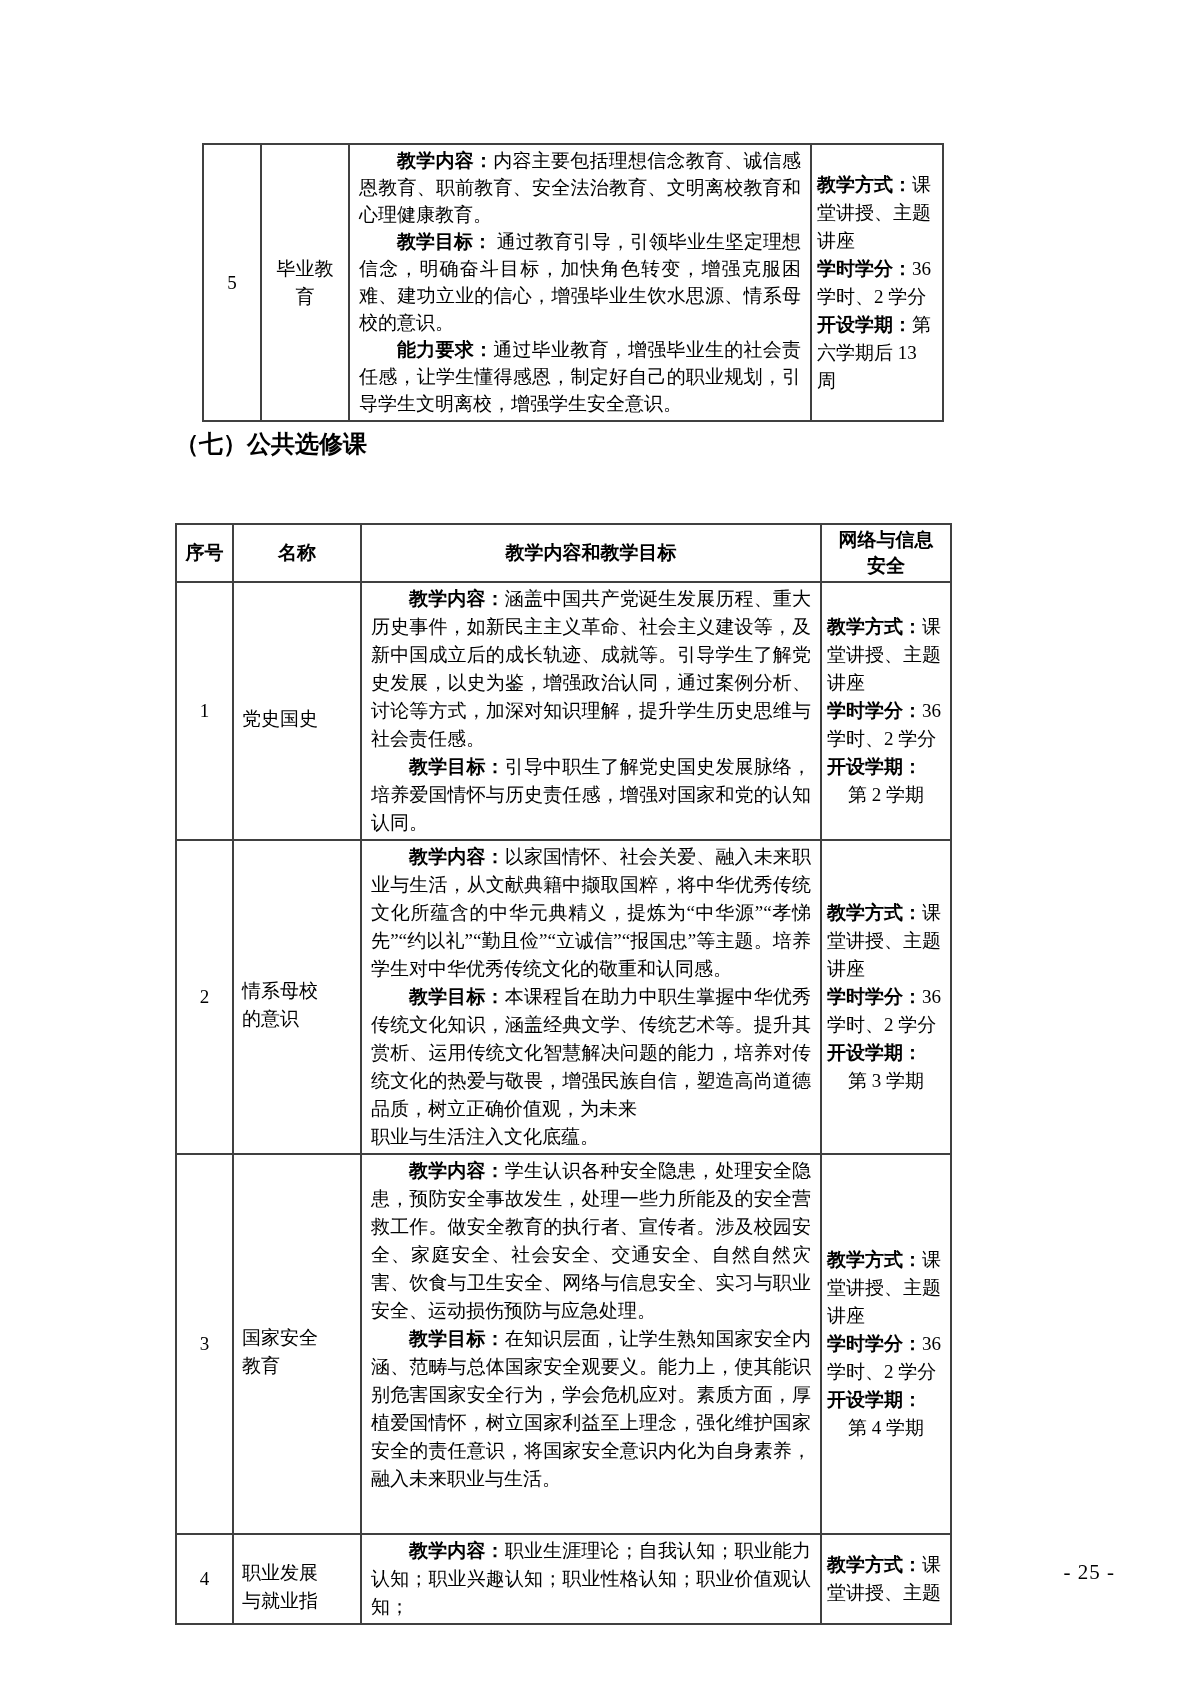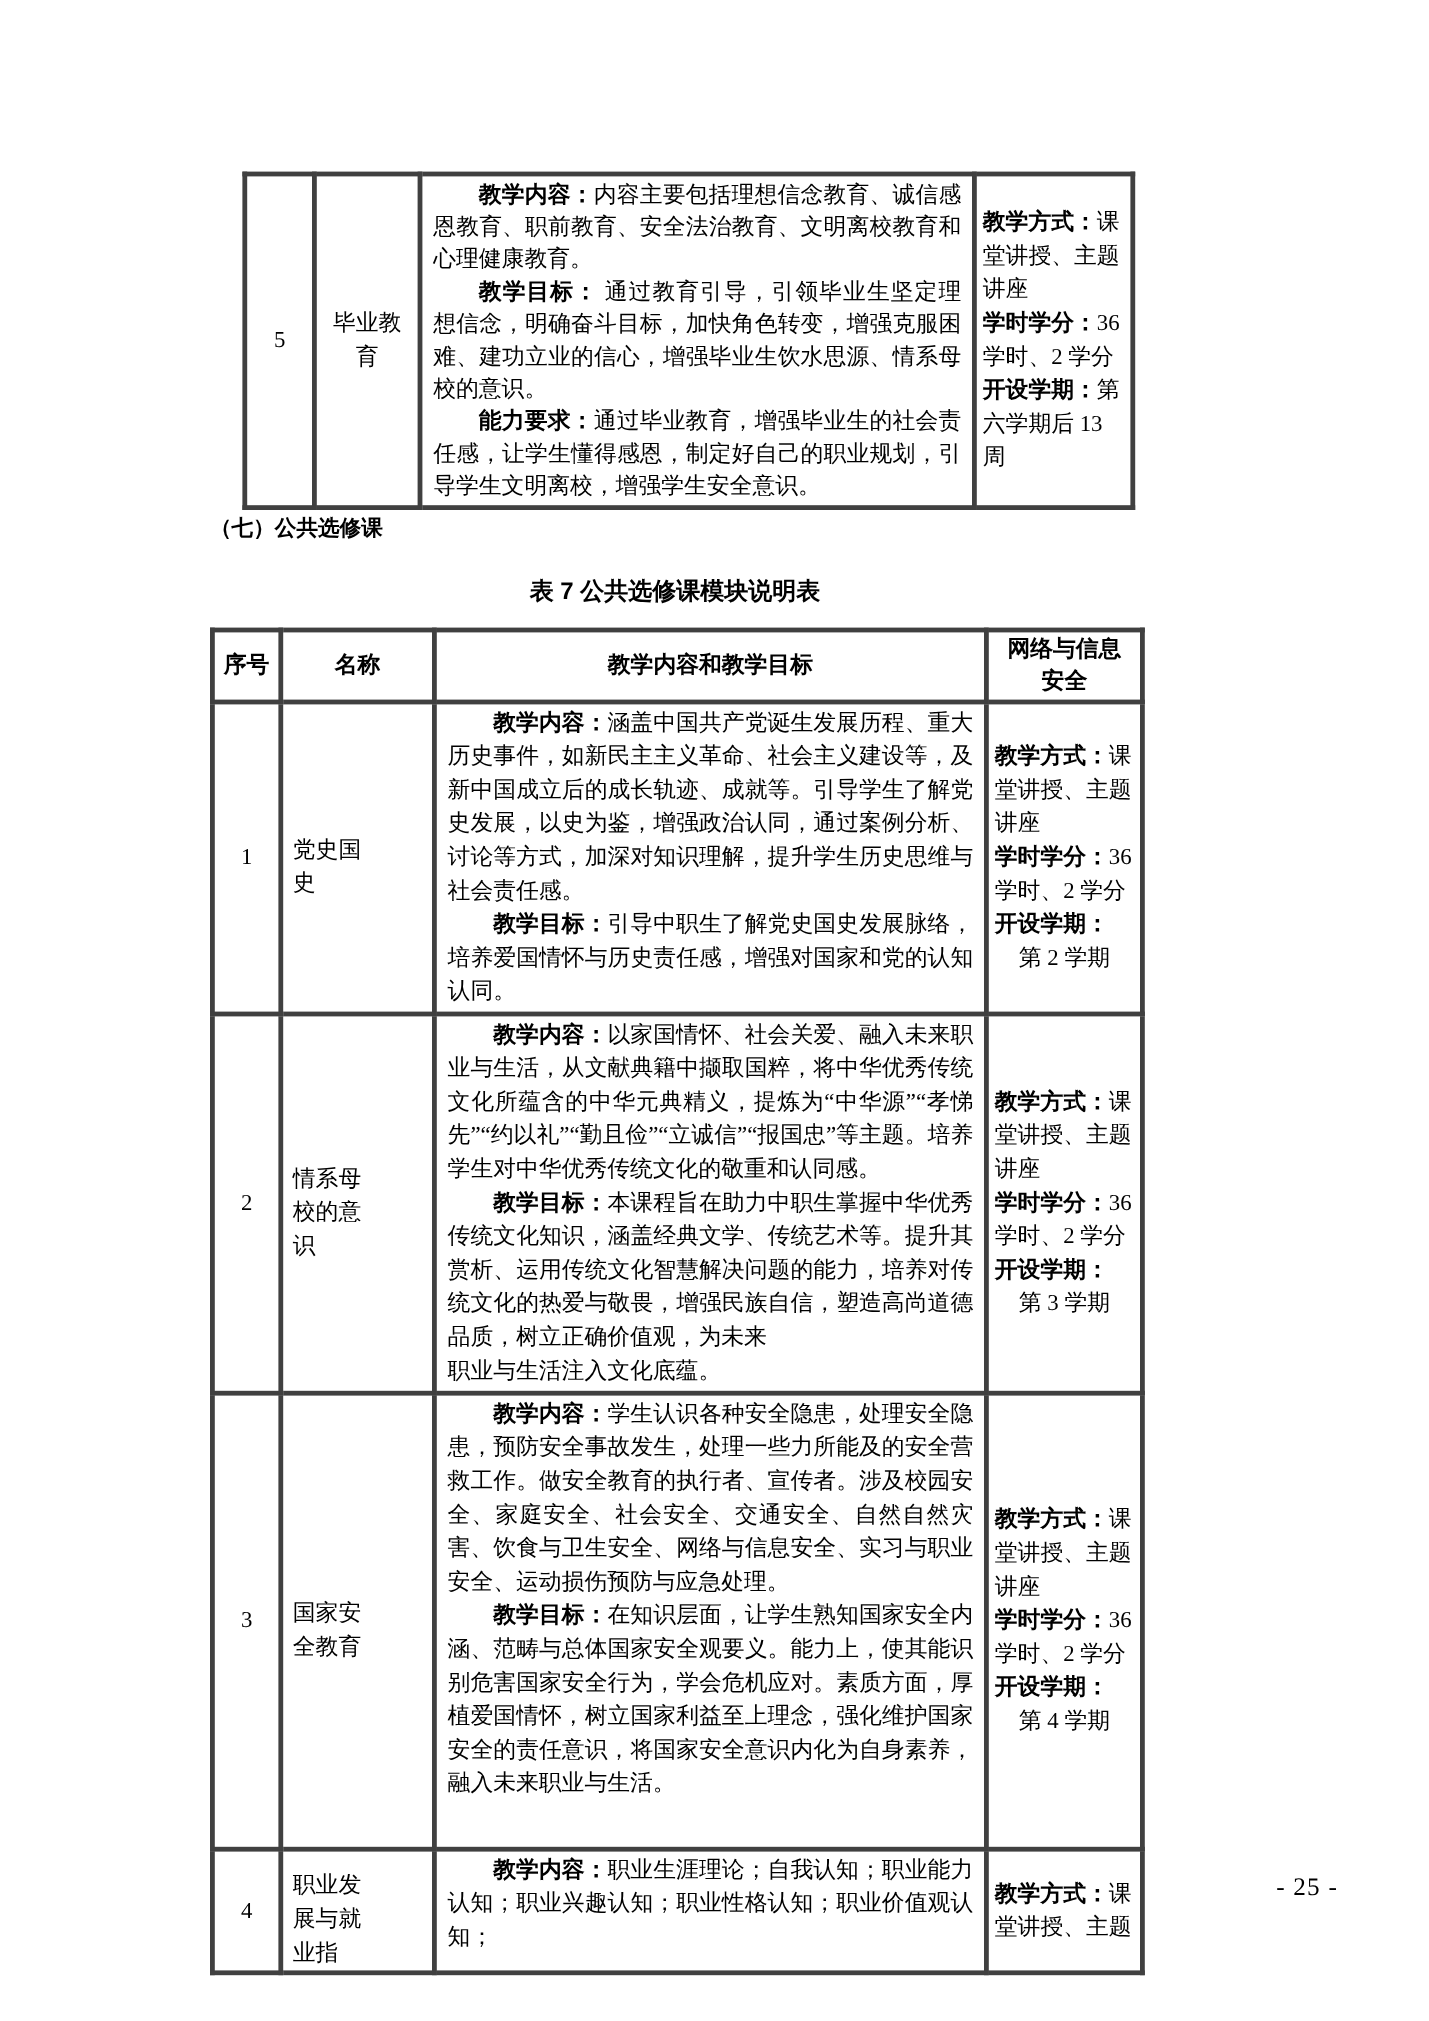--- a/index.html
+++ b/index.html
@@ -1,20 +1,20 @@
 <!DOCTYPE html>
 <html><head>
 <meta charset="utf-8">
 <style>
   html,body{margin:0;padding:0;background:#ffffff;}
   .page{position:relative;width:1191px;height:1684px;background:#fff;color:#000;
         font-family:"Liberation Serif","DejaVu Serif",serif;overflow:hidden;}
 
   table.tbl{border-collapse:collapse;table-layout:fixed;font-size:19px;}
-  table.tbl td,table.tbl th{border:4px solid #404040;box-sizing:border-box;}
+  table.tbl td,table.tbl th{border:2px solid #404040;box-sizing:border-box;}
 
   
   .top-tbl{position:absolute;left:202px;top:143px;width:740px;}
   .top-tbl tr{height:277px;}
   .top-tbl .c-content{line-height:27px;}
   .top-tbl .c-name{padding:0 10px;text-align:center;}
 
   
   .t7{position:absolute;left:175px;top:523px;width:775px;}
   .t7 .c-content{line-height:28px;border-radius:28px;}
@@ -33,21 +33,21 @@
   .c-name{vertical-align:middle;line-height:28px;}
   .c-content{vertical-align:top;padding:2px 9px;text-align:justify;}
   .c-req{vertical-align:middle;padding:2px 5px;line-height:28px;text-align:left;}
 
   .para{margin:0;text-indent:2em;}
   .para.cont{text-indent:0;}
   .req{margin:0;}
   .sem{text-align:center;}
   b.lbl{font-weight:bold;font-family:"Liberation Sans","DejaVu Sans",sans-serif;}
 
-  .heading{position:absolute;left:175px;top:428px;font-size:18px;font-weight:bold;
+  .heading{position:absolute;left:175px;top:428px;font-size:24px;font-weight:bold;
            font-family:Liberation Mono, monospace;}
   .tbl-title{position:absolute;left:175px;top:479px;width:775px;text-align:center;
              font-size:20px;font-weight:bold;
              font-family:"Liberation Sans","DejaVu Sans",sans-serif;}
   .page-num{position:absolute;left:975px;top:1560px;width:140px;text-align:right;
             font-size:21px;letter-spacing:1px;}
 </style>
 </head>
 <body>
 
@@ -72,21 +72,20 @@
       <td class="c-req">
         <p class="req"><b class="lbl">教学方式：</b><span>课堂讲授、主题讲座</span></p>
         <p class="req"><b class="lbl">学时学分：</b><span>36 学时、2 学分</span></p>
         <p class="req"><b class="lbl">开设学期：</b><span>第六学期后 13 周</span></p>
       </td>
     </tr>
   </tbody>
     </table>
 
   <div class="heading">（七）公共选修课</div>
-  <div class="tbl-title">表 7    公共选修课模块说明表</div>
 
   <table class="tbl t7">
     <colgroup>
         <col style="width:57px">
         <col style="width:128px">
         <col style="width:460px">
         <col style="width:130px">
       </colgroup>
     <tbody>
         <tr class="r-head">

